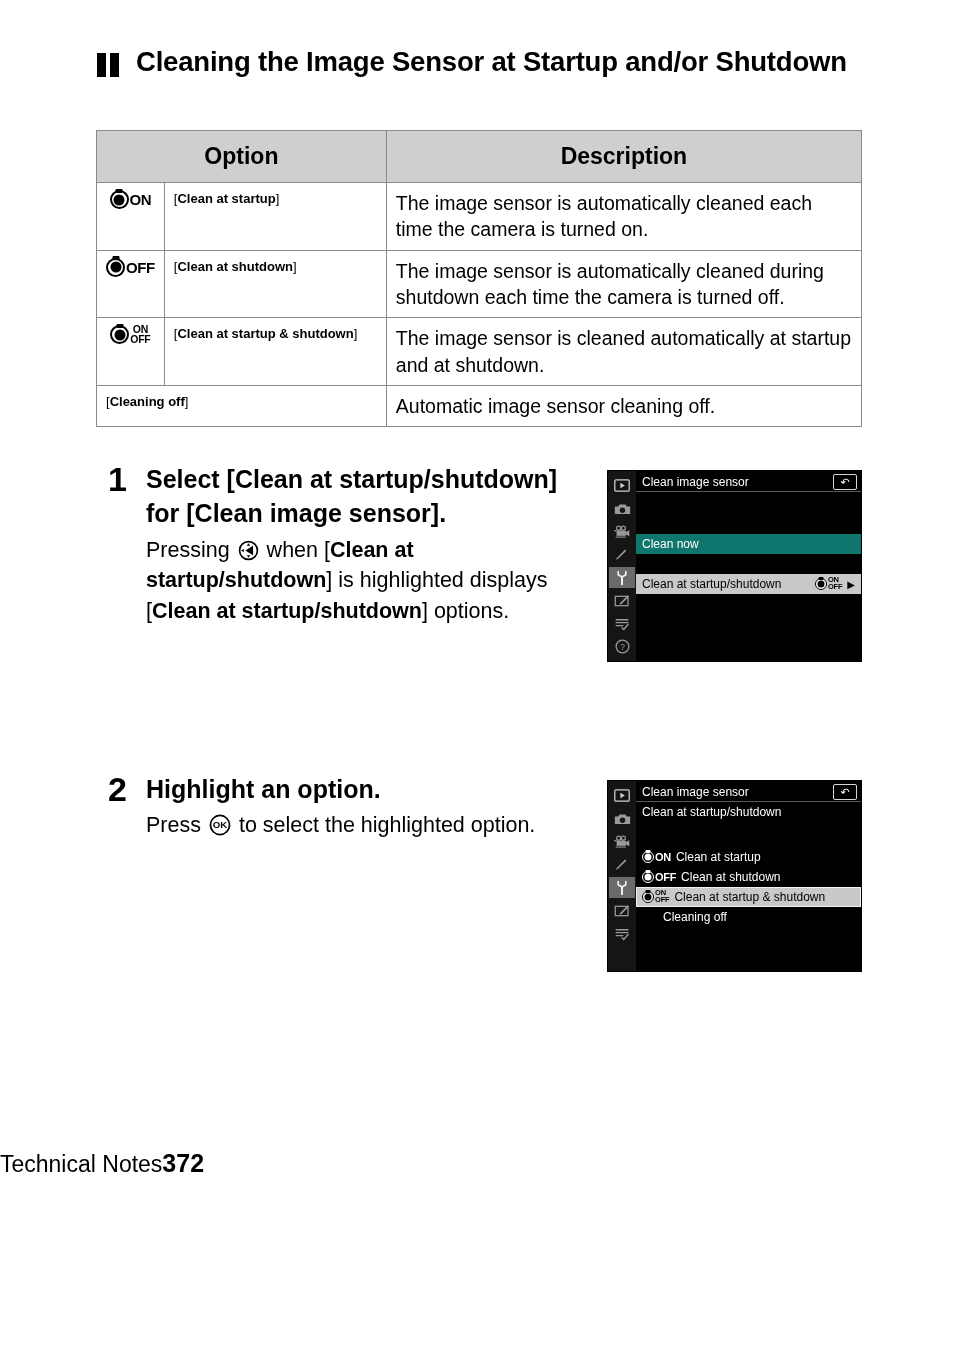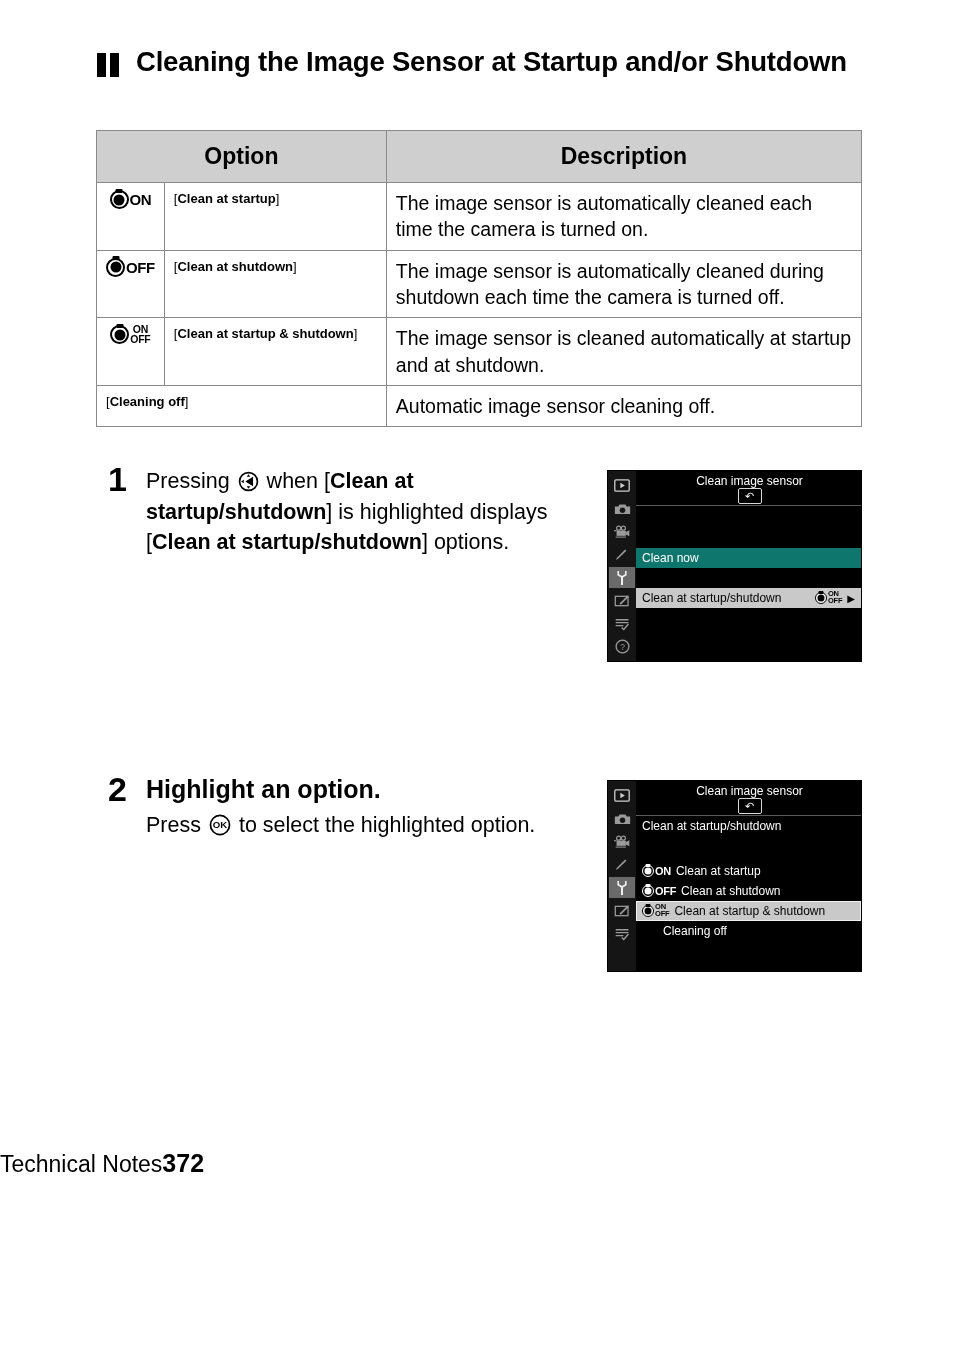--- a/index.html
+++ b/index.html
@@ -126,21 +126,20 @@
   .rail-ico {
     width:26px; height:21px;
     display:flex; align-items:center; justify-content:center;
   }
   .rail-ico.active { background:#6a6a6a; }
   .lcd-main { flex:1; position:relative; padding:0; }
   .lcd-titlebar {
     display:flex; align-items:center; justify-content:space-between;
     padding:3px 4px 1px 6px;
     border-bottom:1px solid #5a5a5a;
-    flex-direction:column;
   }
   .lcd-title { font-size:12px; }
   .back-box {
     width:24px; height:16px; border:1.4px solid #d8d8d8; border-radius:2px;
     display:flex; align-items:center; justify-content:center;
     font-size:11px; line-height:1;
   }
   .lcd-sub { padding:3px 6px 0 6px; font-size:12px; }
   .lcd-row {
     height:20px; display:flex; align-items:center; gap:5px;
@@ -243,20 +242,21 @@
       <tr>
         <td colspan="2" class="td-opt"><span>[</span><span class="b">Cleaning off</span><span>]</span></td>
         <td class="td-desc">Automatic image sensor cleaning off.</td>
       </tr>
     </tbody>
   </table>
 
   <div class="step" style="left:108px; top:462px; width:470px;">
     <div class="step-num">1</div>
     <div class="step-body">
+      <div class="step-title"><span>Select </span><span>[Clean at startup/shutdown]</span><span> for </span><span>[Clean image sensor]</span><span>.</span></div>
       <div class="step-text"><span>Pressing </span><span class="msel"><svg width="21" height="21" viewBox="0 0 24 24">
               <circle cx="12" cy="12" r="10.2" fill="none" stroke="#000" stroke-width="1.9"></circle>
               <path d="M12 3.6 L14 6.6 L10 6.6 Z" fill="#000"></path>
               <path d="M12 20.4 L14 17.4 L10 17.4 Z" fill="#000"></path>
               <path d="M3.6 12 L6.6 10 L6.6 14 Z" fill="#000"></path>
               <path d="M8.4 12 L17.2 6.6 L17.2 17.4 Z" fill="#000"></path>
             </svg></span><span> when [</span><span class="b">Clean at startup/shutdown</span><span>] is highlighted displays [</span><span class="b">Clean at startup/shutdown</span><span>] options.</span></div>
     </div>
   </div>
 

